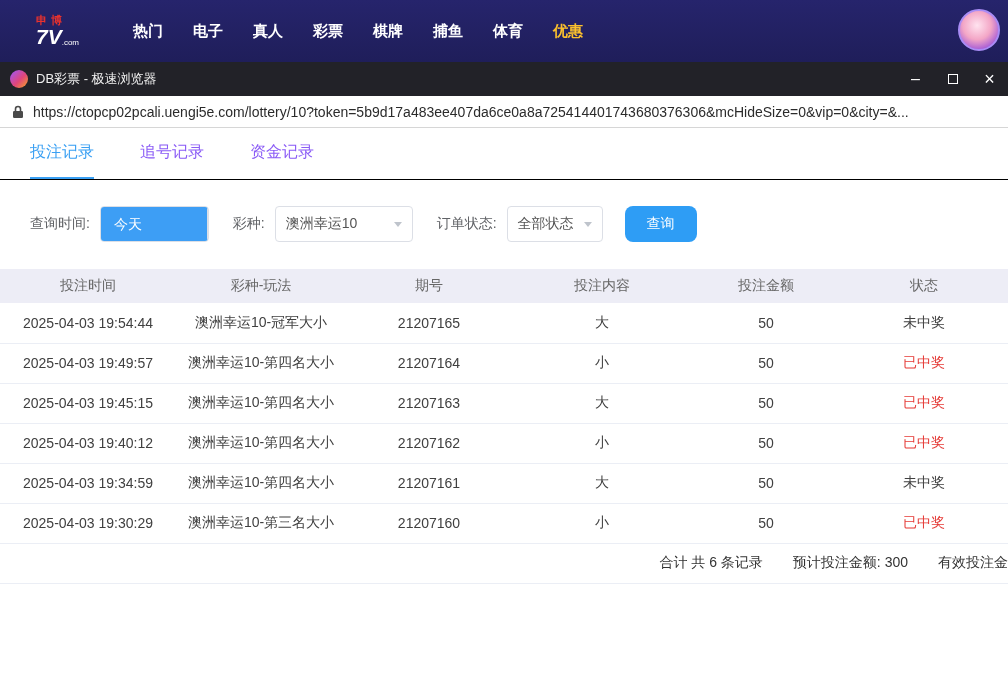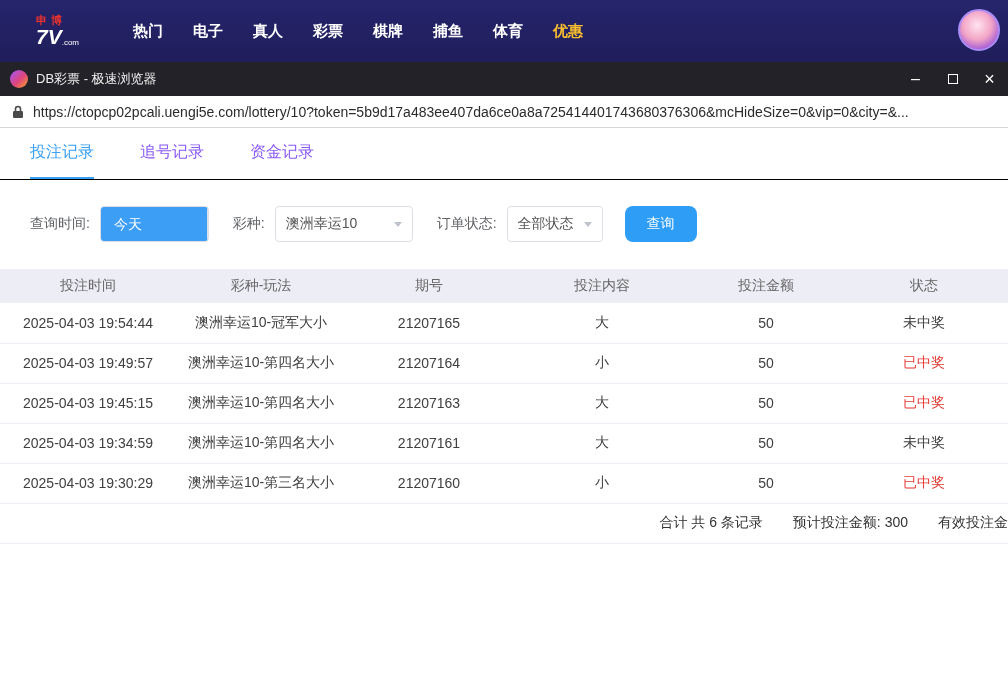--- a/index.html
+++ b/index.html
@@ -197,20 +197,28 @@
       </tr>
       <tr>
         <td>2025-04-03 19:45:15</td>
         <td>澳洲幸运10-第四名大小</td>
         <td>21207163</td>
         <td>大</td>
         <td>50</td>
         <td class="status won">已中奖</td>
       </tr>
       <tr>
+        <td>2025-04-03 19:40:12</td>
+        <td>澳洲幸运10-第四名大小</td>
+        <td>21207162</td>
+        <td>小</td>
+        <td>50</td>
+        <td class="status won">已中奖</td>
+      </tr>
+      <tr>
         <td>2025-04-03 19:34:59</td>
         <td>澳洲幸运10-第四名大小</td>
         <td>21207161</td>
         <td>大</td>
         <td>50</td>
         <td class="status">未中奖</td>
       </tr>
       <tr>
         <td>2025-04-03 19:30:29</td>
         <td>澳洲幸运10-第三名大小</td>

